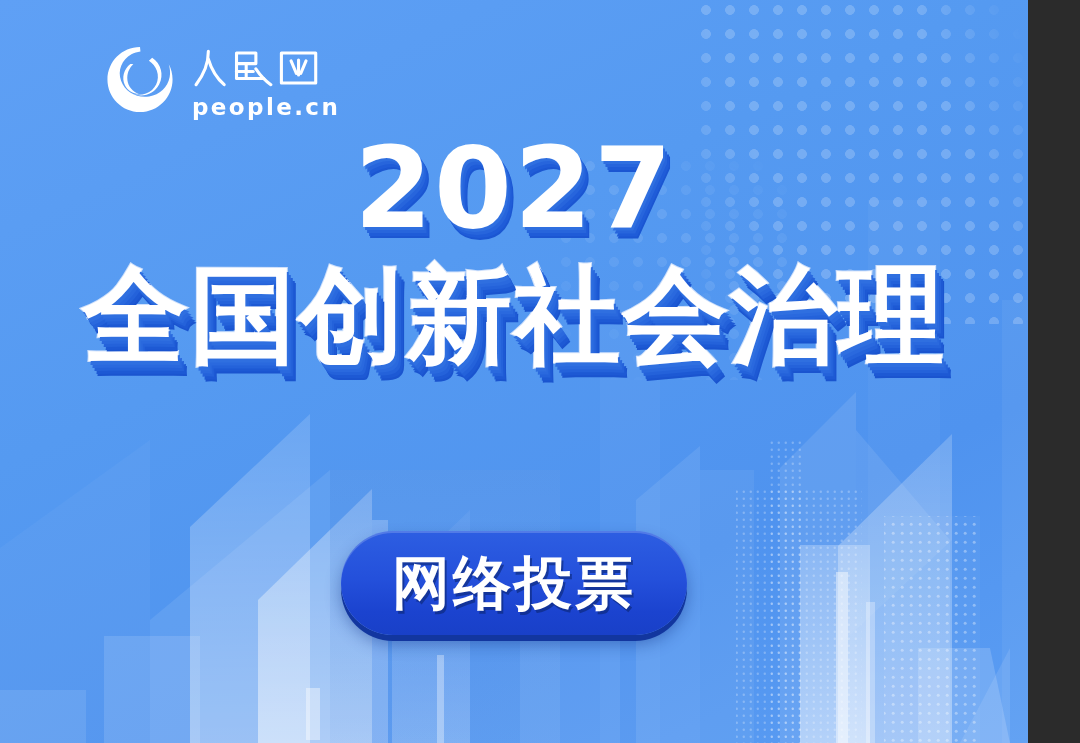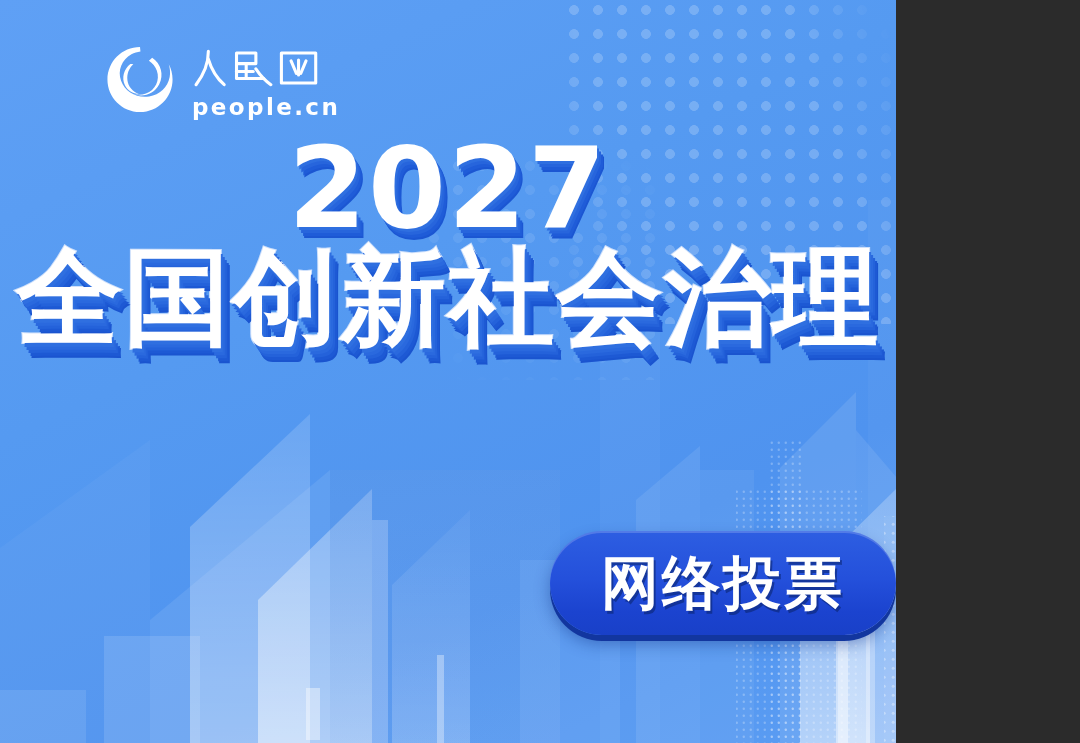--- a/index.html
+++ b/index.html
@@ -8,21 +8,21 @@
     padding: 0;
     background: #2b2b2b;
   }
   body {
     font-family: "Liberation Sans", "DejaVu Sans", sans-serif;
   }
 
   
   .poster {
     position: relative;
-    width: 896px;
+    width: 1028px;
     height: 743px;
     overflow: hidden;
     background: #569bf2;
     background-image:
       linear-gradient(155deg, #5fa0f5 0%, #559af1 38%, #4f93ef 72%, #5b9df3 100%);
   }
 
   
   .dotgrid {
     position: absolute;
@@ -106,31 +106,31 @@
     letter-spacing: 2px;
     -webkit-text-stroke: 2px #cfe0fb;
     paint-order: stroke fill;
     text-shadow:
        2px  4px 0 #2f6fe0,
        4px  7px 0 #2a69de,
        6px 10px 0 #2462da,
        8px 13px 0 #1d59d4,
        9px 15px 0 #1a54cf;
   }
-  .cn-line-1 { font-size: 106px; }
+  .cn-line-1 { font-size: 106px; margin-top: 18px; }
   .cn-line-2 { font-size: 106px; margin-top: 24px; }
 
   
   .vote-wrap {
     position: absolute;
     left: 0;
     right: 0;
     top: 531px;
     display: flex;
-    justify-content: flex-end;
+    justify-content: center;
   }
   .vote-btn {
     position: relative;
     display: inline-flex;
     align-items: center;
     justify-content: center;
     width: 346px;
     height: 104px;
     border: none;
     border-radius: 52px;

